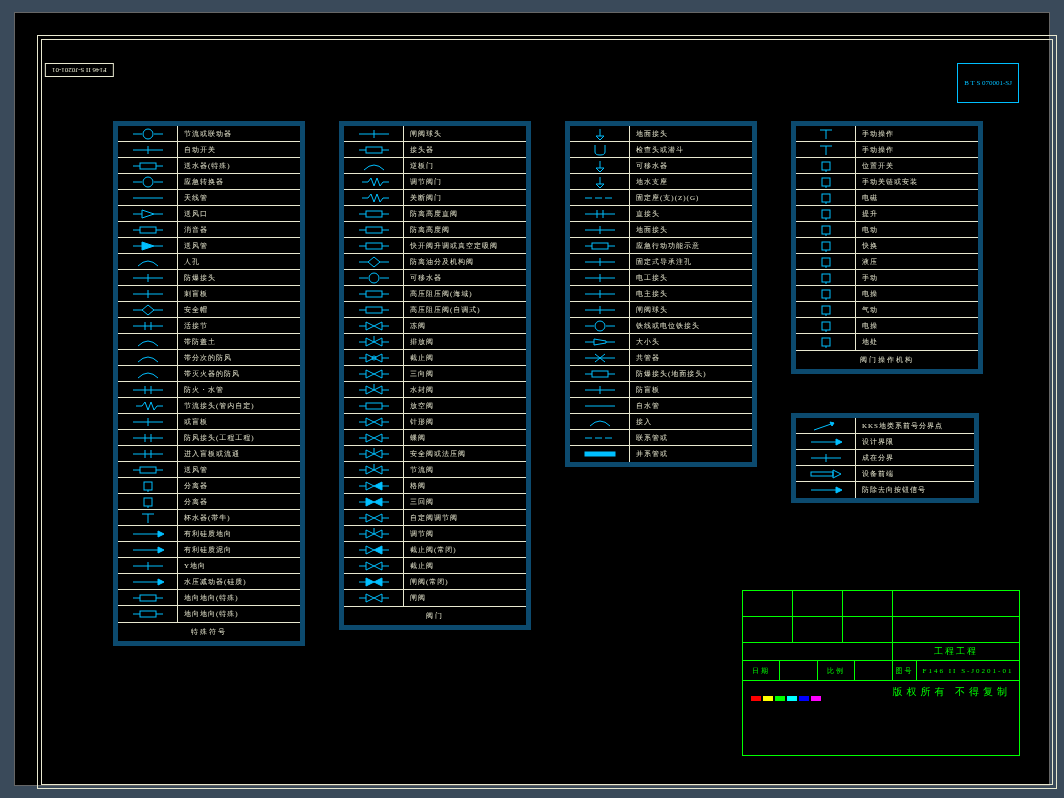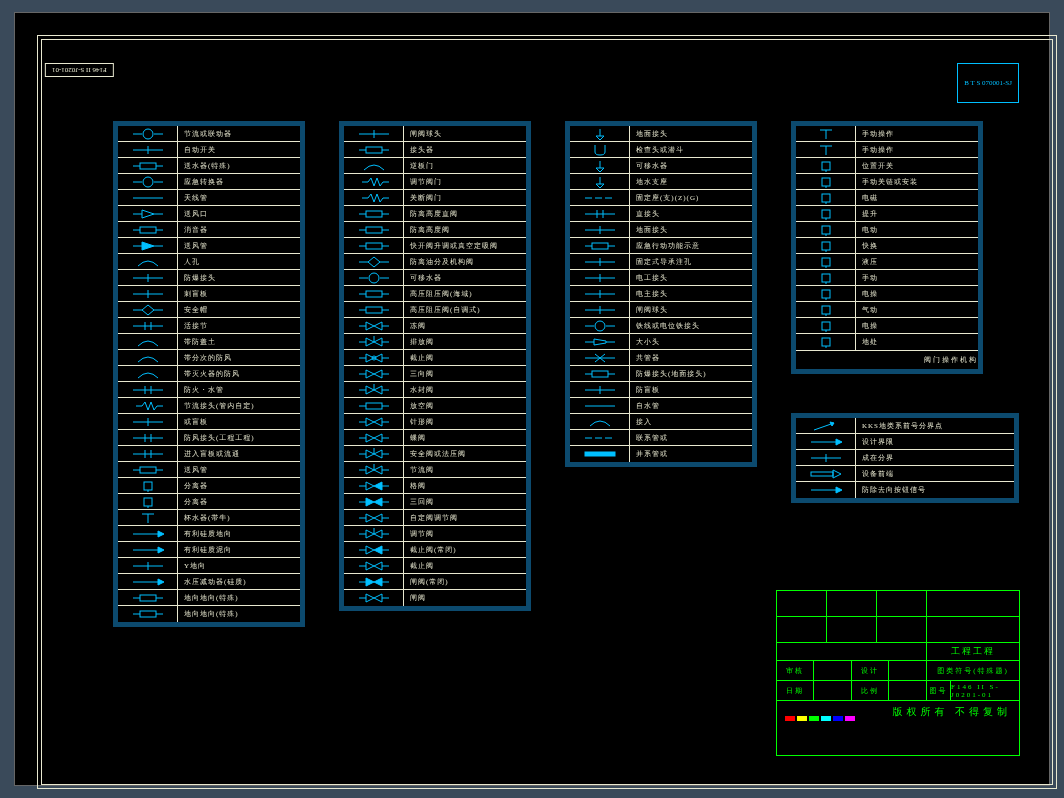--- a/index.html
+++ b/index.html
@@ -7,27 +7,27 @@
 .frame{position:absolute;left:14px;top:12px;width:1036px;height:774px;background:#000;border:1px solid #666}
 .bdr{position:absolute;left:22px;top:22px;width:1020px;height:754px;border:1px solid #e8e8d0}
 .bdr2{position:absolute;left:26px;top:26px;width:1012px;height:746px;border:1px solid #e8e8d0}
 .stamp-tl{position:absolute;left:30px;top:50px;border:1px solid #e8e8d0;color:#e8e8d0;padding:2px 6px;font-size:7px;transform:rotate(180deg)}
 .stamp-tr{position:absolute;right:30px;top:50px;border:1px solid #00bfff;color:#00bfff;padding:15px 6px;font-size:7px}
 .tbl{position:absolute;border:5px solid #0c4a6e}
 .row{display:flex;height:16px;border-bottom:1px solid #e8e8d0}
 .row:last-child{border-bottom:none}
 .sym{width:60px;border-right:1px solid #e8e8d0;display:flex;align-items:center;justify-content:center;color:#00bfff;font-size:8px}
 .lbl{flex:1;padding:0 6px;display:flex;align-items:center;color:#e8e8d0;font-size:7px;letter-spacing:1px;white-space:nowrap;overflow:hidden}
-.tfoot{text-align:right;padding:4px 0;color:#e8e8d0;letter-spacing:2px;border-top:1px solid #e8e8d0}
+.tfoot{text-align:center;padding:4px 0;color:#e8e8d0;letter-spacing:2px;border-top:1px solid #e8e8d0}
 .t1{left:98px;top:108px;width:192px}
 .t2{left:324px;top:108px;width:192px}
 .t3{left:550px;top:108px;width:192px}
 .t4{left:776px;top:108px;width:192px}
-.t5{left:776px;top:400px;width:228px}
-.tblock{position:absolute;right:29px;bottom:29px;width:244px;height:166px;border:1px solid #0f0}
+.t5{left:776px;top:400px;width:188px}
+.tblock{position:absolute;right:29px;bottom:29px;width:278px;height:166px;border:1px solid #0f0}
 .tblock .h{display:flex;height:26px;border-bottom:1px solid #0f0}
 .tblock .c{border-right:1px solid #0f0;display:flex;align-items:center;justify-content:center;color:#0f0;letter-spacing:2px}
 .tblock .c:last-child{border-right:none}
 .copyright{position:absolute;bottom:4px;right:8px;color:#0f0;letter-spacing:4px;font-size:10px}
 .scale{position:absolute;bottom:2px;left:8px;display:flex;gap:2px}
 .scale span{width:10px;height:5px}
 svg{width:40px;height:12px}
 line,path,rect,circle,polygon{stroke:#00bfff;stroke-width:1;fill:none}
 .fill{fill:#00bfff}
 </style>
@@ -323,20 +323,21 @@
           <div class="sym">
             <svg>
               <line x1="5" y1="6" x2="12" y2="6"></line>
               <rect x="12" y="3" width="16" height="6"></rect>
               <line x1="28" y1="6" x2="35" y2="6"></line>
             </svg>
           </div>
           <div class="lbl">地向地向(特殊)</div>
         </div>
       </div>
+<div class="tfoot">特殊符号</div>
 </div>
 
 <div class="tbl t2">
 <div id="t2rows">
         <div class="row">
           <div class="sym">
             <svg>
               <line x1="5" y1="6" x2="35" y2="6"></line>
               <line x1="20" y1="2" x2="20" y2="10"></line>
             </svg>
@@ -644,20 +645,21 @@
             <svg>
               <line x1="5" y1="6" x2="12" y2="6"></line>
               <polygon points="12,2 12,10 20,6"></polygon>
               <polygon points="28,2 28,10 20,6"></polygon>
               <line x1="28" y1="6" x2="35" y2="6"></line>
             </svg>
           </div>
           <div class="lbl">闸阀</div>
         </div>
       </div>
+<div class="tfoot">阀门</div>
 </div>
 
 <div class="tbl t3">
 <div id="t3rows">
         <div class="row">
           <div class="sym">
             <svg>
               <line x1="20" y1="1" x2="20" y2="8"></line>
               <polygon points="16,8 24,8 20,12"></polygon>
             </svg>
@@ -1044,27 +1046,20 @@
         <div class="c" style="width:50px"></div>
         <div class="c" style="width:50px"></div>
         <div class="c" style="width:50px"></div>
         <div class="c" style="flex:1"></div>
       </div>
   <div class="h" style="height:18px">
     <div class="c" style="width:150px"></div>
     <div class="c" style="flex:1;font-size:9px">工程工程</div>
   </div>
   <div class="h" style="height:20px">
-    <div class="c" style="width:37px">审核</div>
-        <div class="c" style="width:38px"></div>
-    <div class="c" style="width:37px">设计</div>
-        <div class="c" style="width:38px"></div>
-    <div class="c" style="flex:1">图类符号(特殊题)</div>
-  </div>
-  <div class="h" style="height:20px">
     <div class="c" style="width:37px">日期</div>
         <div class="c" style="width:38px"></div>
     <div class="c" style="width:37px">比例</div>
         <div class="c" style="width:38px"></div>
     <div class="c" style="width:24px">图号</div>
     <div class="c" style="flex:1">F146 II S-J0201-01</div>
   </div>
   <div style="height:22px;position:relative">
     <div class="scale">
           <span style="background:#f00"></span>

